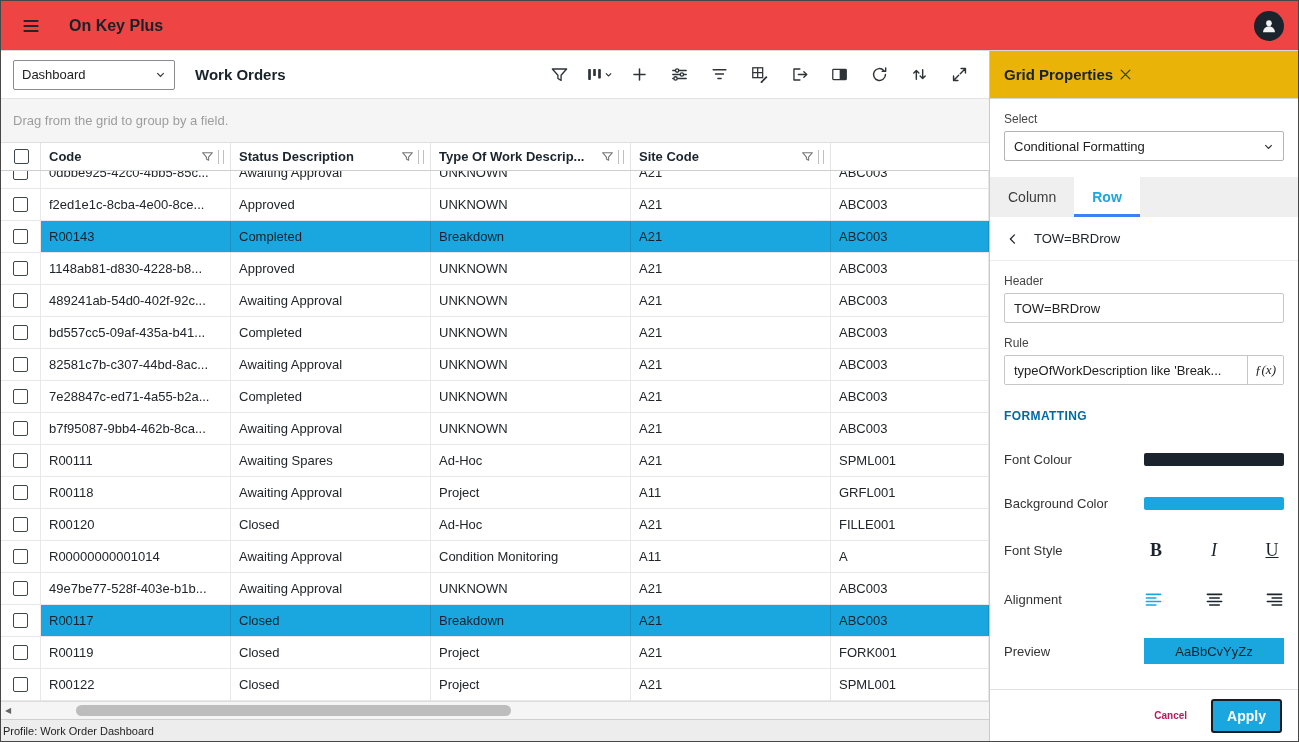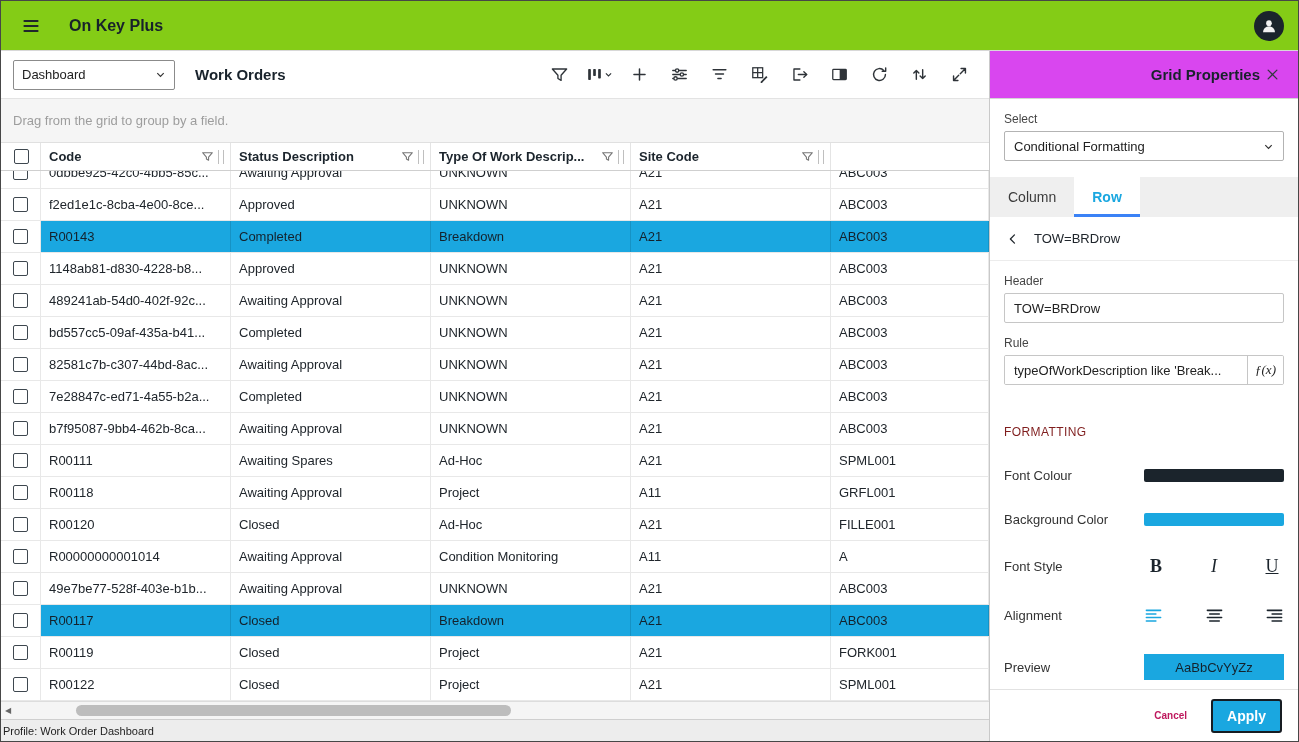--- a/index.html
+++ b/index.html
@@ -12,21 +12,21 @@
   .app {
     width:1299px; height:742px;
     border:1px solid #474747;
     display:flex; flex-direction:column;
     overflow:hidden; background:#fff;
   }
 
   
   .topbar {
     height:50px; flex:0 0 50px;
-    background:#84cc16; border-bottom:1px solid #d8d8d8;
+    background:#ef4444; border-bottom:1px solid #d8d8d8;
     display:flex; align-items:center; padding:0 14px 0 16px;text-align:center;
   }
   .hamburger { width:28px; height:28px; display:flex; align-items:center; justify-content:center; cursor:pointer; color:#20262c; }
   .app-title { font-size:16px; font-weight:bold; margin-left:24px; color:#18222b; }
   .topbar-spacer { flex:1; }
   .avatar { width:30px; height:30px; border-radius:50%; background:#1b242c; display:flex; align-items:center; justify-content:center; }
 
   
   .main { flex:1; display:flex; min-height:0; }
   .left-col { width:988px; flex:0 0 988px; display:flex; flex-direction:column; background:#fff; min-height:0; }
@@ -89,22 +89,22 @@
   .hscroll { height:18px; flex:0 0 18px; position:relative; background:#f5f5f5; border-top:1px solid #ddd; }
   .hscroll-left { position:absolute; left:0; top:0; width:14px; height:100%; display:flex; align-items:center; justify-content:center; color:#666; font-size:8px; cursor:pointer; }
   .hscroll-thumb { position:absolute; left:75px; top:3px; width:435px; height:11px; background:#bdbdbd; border-radius:6px; cursor:grab; }
 
   
   .status-bar { height:22px; flex:0 0 22px; background:#ededed; border-top:1px solid #cfcfcf; display:flex; align-items:center; padding-left:2px; font-size:11px; color:#1e1e1e; }
 
   
   .panel { flex:1; border-left:1px solid #c9c9c9; display:flex; flex-direction:column; background:#fff; min-height:0; }
   .panel-header {
-    height:48px; flex:0 0 48px; background:#d946ef; border-bottom:1px solid #d5d5d5;
-    display:flex; align-items:center; justify-content:flex-end; padding:0 14px;
+    height:48px; flex:0 0 48px; background:#eab308; border-bottom:1px solid #d5d5d5;
+    display:flex; align-items:center; justify-content:flex-start; padding:0 14px;
   }
   .panel-title { font-size:15px; font-weight:bold; color:#18222b; }
   .close-btn { width:24px; height:24px; display:flex; align-items:center; justify-content:center; color:#33393f; cursor:pointer; }
   .panel-body { flex:1; padding:0 14px; overflow:hidden; display:flex; flex-direction:column; }
 
   .field-label { font-size:12px; color:#454545; margin:13px 0 5px; }
   .panel-select {
     height:30px; border:1px solid #b3b3b3; border-radius:2px; background:#fff;
     display:flex; align-items:center; justify-content:space-between; padding:0 9px;
     font-size:13px; color:#222; cursor:pointer;
@@ -120,21 +120,21 @@
 
   .text-input {
     width:100%; height:30px; border:1px solid #c6c6c6; border-radius:2px;
     padding:0 9px; font-size:13px; color:#222; font-family:"Liberation Sans", sans-serif;
   }
   .rule-group { display:flex; border:1px solid #c6c6c6; border-radius:2px; height:30px; overflow:hidden; }
   .rule-input { flex:1; min-width:0; border:none; outline:none; padding:0 9px; font-size:13px; color:#222; font-family:"Liberation Sans", sans-serif; }
   .fx-btn { width:36px; border-left:1px solid #c6c6c6; display:flex; align-items:center; justify-content:center;
             font-family:"Liberation Serif", serif; font-style:italic; font-size:13px; color:#222; background:#fff; cursor:pointer; }
 
-  .fmt-heading { font-size:12px; font-weight:normal; letter-spacing:0.4px; color:#7f1d1d; margin-top:40px; }
+  .fmt-heading { font-size:12px; font-weight:bold; letter-spacing:0.4px; color:#0369a1; margin-top:24px; }
   .fmt-row { display:flex; align-items:center; margin-top:29px; }
   .fmt-label { flex:1; font-size:13px; color:#333; }
   .fmt-control { width:140px; display:flex; align-items:center; }
   .swatch { width:140px; height:13px; border-radius:2px; cursor:pointer; }
   .swatch-font { background:#1b242c; }
   .swatch-bg { background:#1aa7e0; }
   .style-btns { justify-content:space-between; }
   .style-btn { font-family:"Liberation Serif", serif; font-size:18px; color:#1b242c; cursor:pointer; width:24px; text-align:center; }
   .style-bold { font-weight:bold; }
   .style-italic { font-style:italic; }

